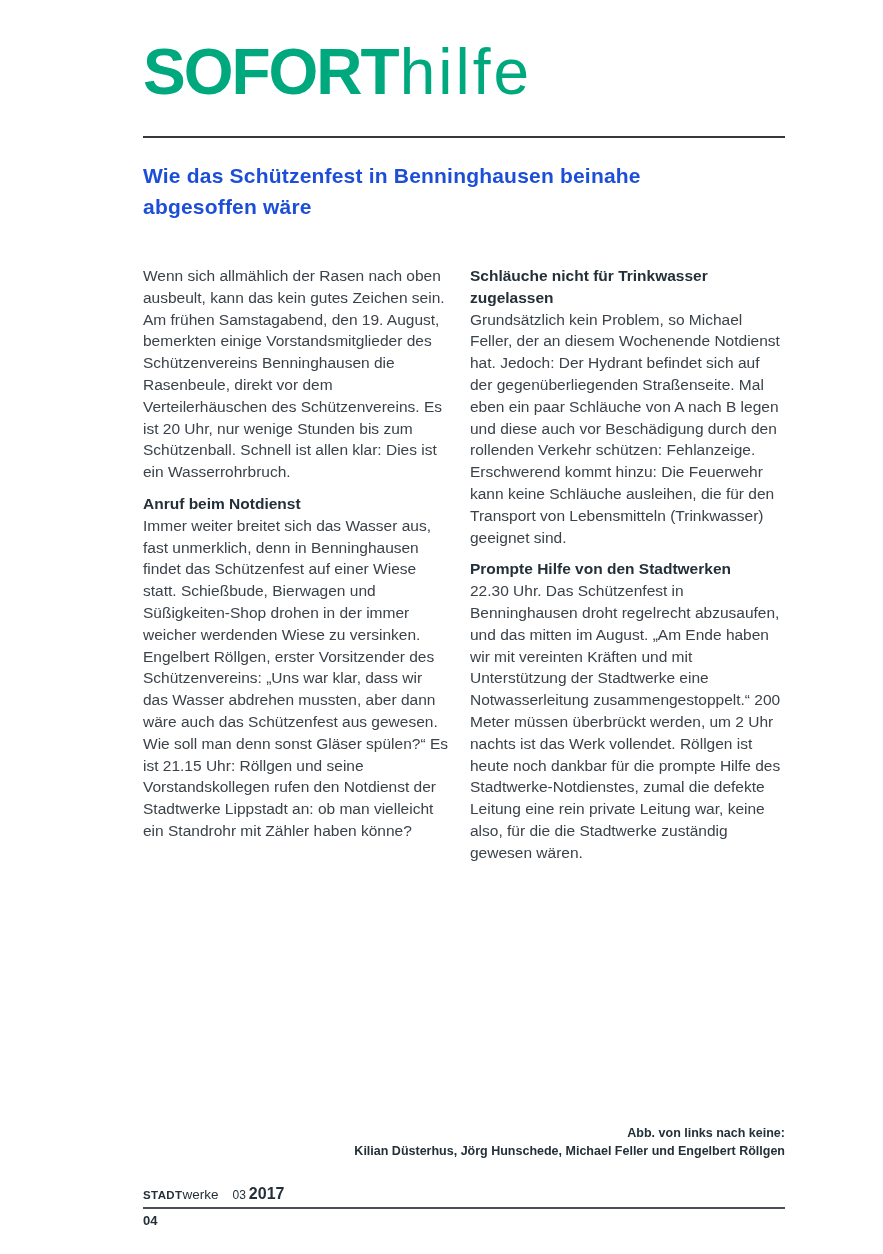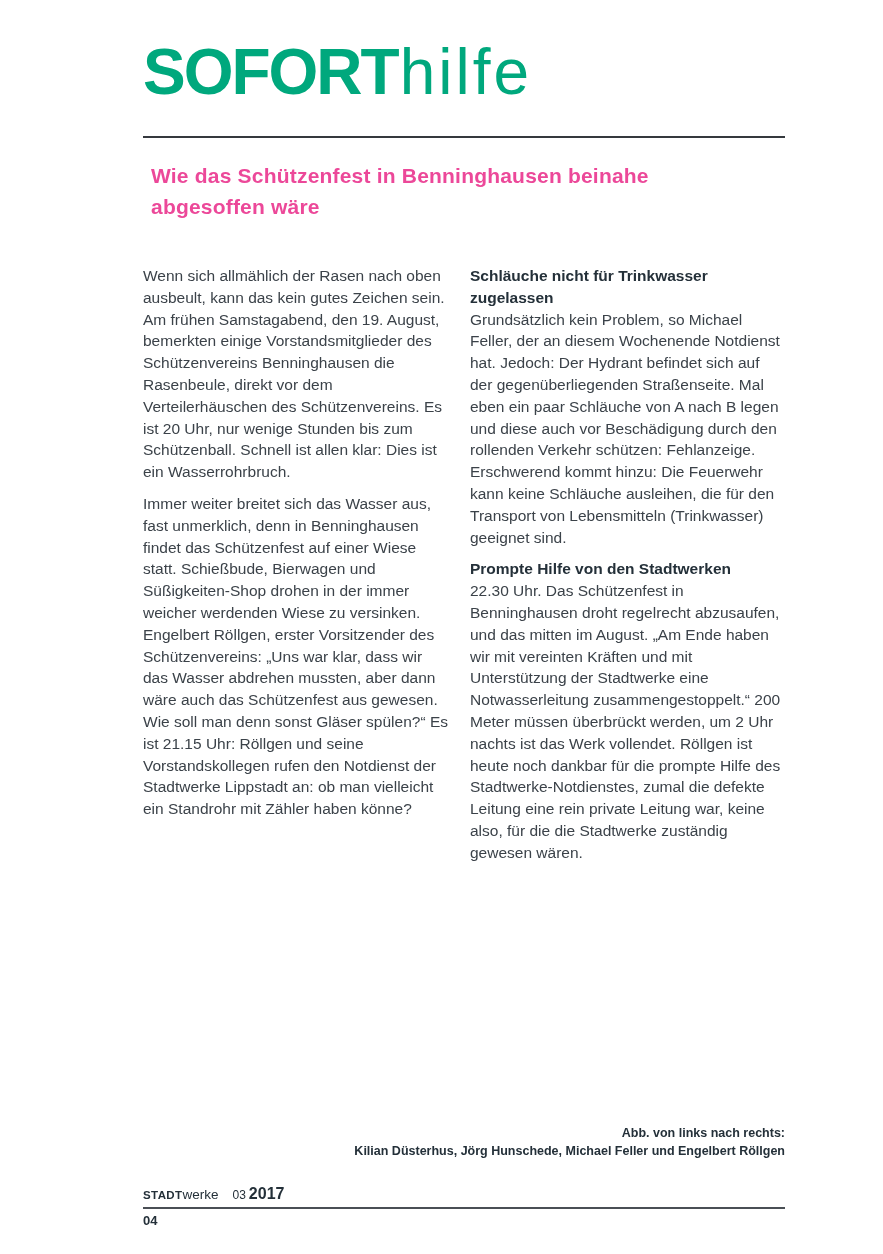--- a/index.html
+++ b/index.html
@@ -31,27 +31,27 @@
     white-space: nowrap;
   }
   .title .title-bold { font-weight: 700; }
   .title .title-light { font-weight: 400; letter-spacing: 3px; margin-left: 2px; }
   .rule {
     height: 2px;
     background: #35393e;
     margin-top: 32px;
   }
   .subtitle {
-    margin: 22px 0 0 8px;
+    margin: 22px 0 0 0;
     max-width: 545px;
     font-size: 21px;
     font-weight: 700;
     line-height: 31px;
     letter-spacing: 0.2px;
-    color: #ec4899;
+    color: #1d4ed8;
   }
   .columns {
     display: flex;
     gap: 22px;
     margin-top: 43px;
     font-size: 15.5px;
     line-height: 21.8px;
     color: #3b4249;
   }
   .col-left  { width: 305px; }
@@ -117,33 +117,34 @@
 
     <h1 class="title"><span class="title-bold">SOFORT</span><span class="title-light">hilfe</span></h1>
 
     <div class="rule"></div>
 
     <h2 class="subtitle">Wie das Schützenfest in Benninghausen beinahe abgesoffen wäre</h2>
 
     <div class="columns">
       <div class="col col-left">
         <p>Wenn sich allmählich der Rasen nach oben ausbeult, kann das kein gutes Zeichen sein. Am frühen Samstagabend, den 19. August, bemerkten einige Vorstandsmitglieder des Schützenvereins Benninghausen die Rasenbeule, direkt vor dem Verteilerhäuschen des Schützenvereins. Es ist 20 Uhr, nur wenige Stunden bis zum Schützenball. Schnell ist allen klar: Dies ist ein Wasserrohrbruch.</p>
+        <h3>Anruf beim Notdienst</h3>
         <p>Immer weiter breitet sich das Wasser aus, fast unmerklich, denn in Benninghausen findet das Schützenfest auf einer Wiese statt. Schießbude, Bierwagen und Süßigkeiten-Shop drohen in der immer weicher werdenden Wiese zu versinken. Engelbert Röllgen, erster Vorsitzender des Schützenvereins: „Uns war klar, dass wir das Wasser abdrehen mussten, aber dann wäre auch das Schützenfest aus gewesen. Wie soll man denn sonst Gläser spülen?“ Es ist 21.15 Uhr: Röllgen und seine Vorstandskollegen rufen den Notdienst der Stadtwerke Lippstadt an: ob man vielleicht ein Standrohr mit Zähler haben könne?</p>
       </div>
       <div class="col col-right">
         <h3>Schläuche nicht für Trinkwasser zugelassen</h3>
         <p>Grundsätzlich kein Problem, so Michael Feller, der an diesem Wochenende Notdienst hat. Jedoch: Der Hydrant befindet sich auf der gegenüberliegenden Straßenseite. Mal eben ein paar Schläuche von A nach B legen und diese auch vor Beschädigung durch den rollenden Verkehr schützen: Fehlanzeige. Erschwerend kommt hinzu: Die Feuerwehr kann keine Schläuche ausleihen, die für den Transport von Lebensmitteln (Trinkwasser) geeignet sind.</p>
         <h3>Prompte Hilfe von den Stadtwerken</h3>
         <p>22.30 Uhr. Das Schützenfest in Benninghausen droht regelrecht abzusaufen, und das mitten im August. „Am Ende haben wir mit vereinten Kräften und mit Unterstützung der Stadtwerke eine Notwasserleitung zusammengestoppelt.“ 200 Meter müssen überbrückt werden, um 2 Uhr nachts ist das Werk vollendet. Röllgen ist heute noch dankbar für die prompte Hilfe des Stadtwerke-Notdienstes, zumal die defekte Leitung eine rein private Leitung war, keine also, für die die Stadtwerke zuständig gewesen wären.</p>
       </div>
     </div>
   </div>
 
   <div class="caption">
-    <div>Abb. von links nach rechts:</div>
+    <div>Abb. von links nach keine:</div>
     <div>Kilian Düsterhus, Jörg Hunschede, Michael Feller und Engelbert Röllgen</div>
   </div>
 
   <div class="footer">
     <div class="footer-brand-line"><span class="brand-bold">STADT</span><span class="brand-light">werke</span><span class="issue">03</span><span class="year">2017</span></div>
     <div class="footer-rule"></div>
     <div class="page-number">04</div>
   </div>
 </div>
 

